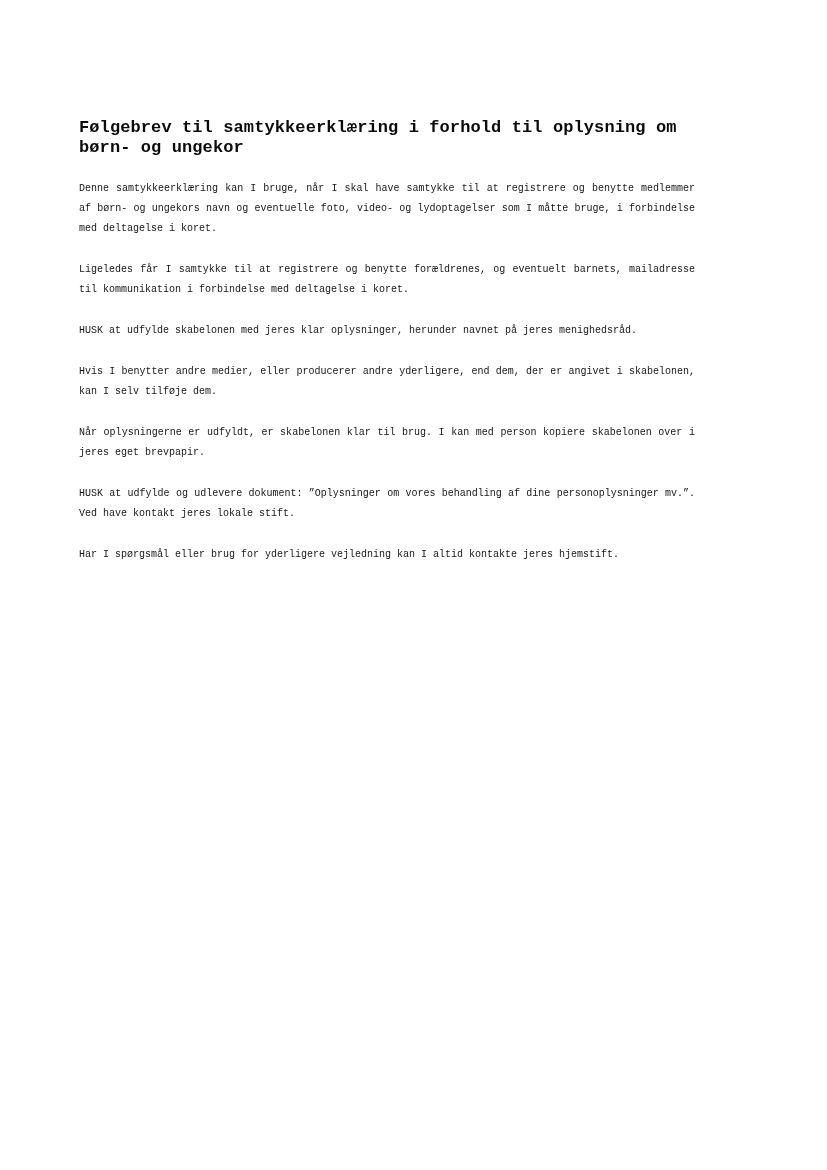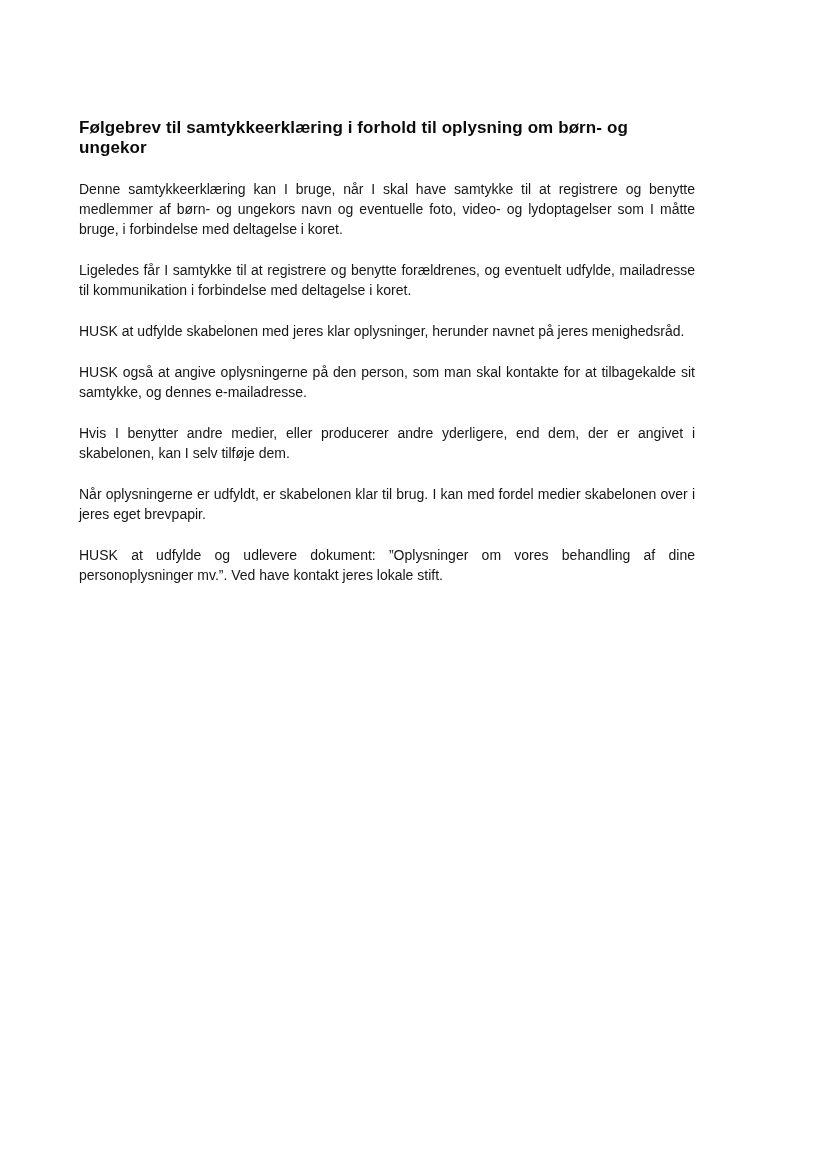--- a/index.html
+++ b/index.html
@@ -11,51 +11,51 @@
       height: 1170px;
       background: #ffffff;
       overflow: hidden;
     }
     .page {
       box-sizing: border-box;
       width: 775px;
       height: 1170px;
       padding: 118px 80px 40px 79px;
       background: #ffffff;
-      font-family: Liberation Sans, sans-serif;
+      font-family: Liberation Mono, monospace;
       color: #161616;
     }
     .doc-title {
       font-size: 17px;
       font-weight: bold;
       line-height: 20px;
       letter-spacing: 0.1px;
       color: #0b0b0b;
       margin: 0 0 21px 0;
     }
     .doc-paragraph {
-      font-size: 14px;
+      font-size: 10px;
       line-height: 20px;
       text-align: justify;
       margin: 0 0 21px 0;
     }
   </style>
 </head>
 <body>
 
 <div class="page">
   <h1 class="doc-title">Følgebrev til samtykkeerklæring i forhold til oplysning om børn- og ungekor</h1>
 
   <p class="doc-paragraph">Denne samtykkeerklæring kan I bruge, når I skal have samtykke til at registrere og benytte medlemmer af børn- og ungekors navn og eventuelle foto, video- og lydoptagelser som I måtte bruge, i forbindelse med deltagelse i koret.</p>
 
-  <p class="doc-paragraph">Ligeledes får I samtykke til at registrere og benytte forældrenes, og eventuelt udfylde, mailadresse til kommunikation i forbindelse med deltagelse i koret.</p>
+  <p class="doc-paragraph">Ligeledes får I samtykke til at registrere og benytte forældrenes, og eventuelt barnets, mailadresse til kommunikation i forbindelse med deltagelse i koret.</p>
 
   <p class="doc-paragraph">HUSK at udfylde skabelonen med jeres klar oplysninger, herunder navnet på jeres menighedsråd.</p>
 
-  <p class="doc-paragraph">HUSK også at angive oplysningerne på den person, som man skal kontakte for at tilbagekalde sit samtykke, og dennes e-mailadresse.</p>
 
   <p class="doc-paragraph">Hvis I benytter andre medier, eller producerer andre yderligere, end dem, der er angivet i skabelonen, kan I selv tilføje dem.</p>
 
-  <p class="doc-paragraph">Når oplysningerne er udfyldt, er skabelonen klar til brug. I kan med fordel medier skabelonen over i jeres eget brevpapir.</p>
+  <p class="doc-paragraph">Når oplysningerne er udfyldt, er skabelonen klar til brug. I kan med person kopiere skabelonen over i jeres eget brevpapir.</p>
 
   <p class="doc-paragraph">HUSK at udfylde og udlevere dokument: ”Oplysninger om vores behandling af dine personoplysninger mv.”. Ved have kontakt jeres lokale stift.</p>
 
+  <p class="doc-paragraph">Har I spørgsmål eller brug for yderligere vejledning kan I altid kontakte jeres hjemstift.</p>
 </div>
 
 </body></html>

